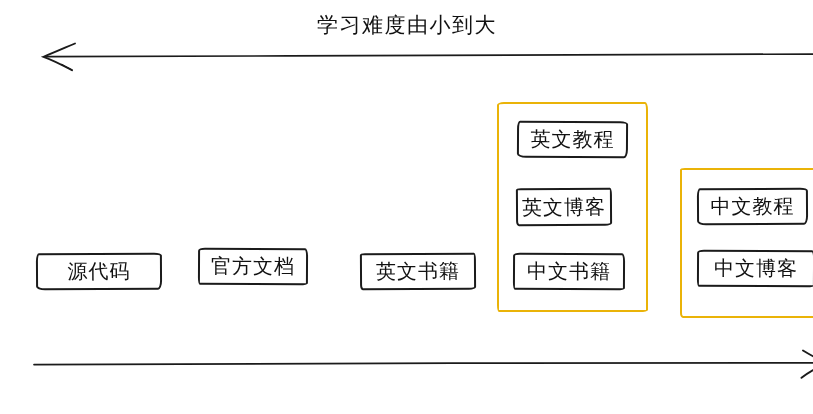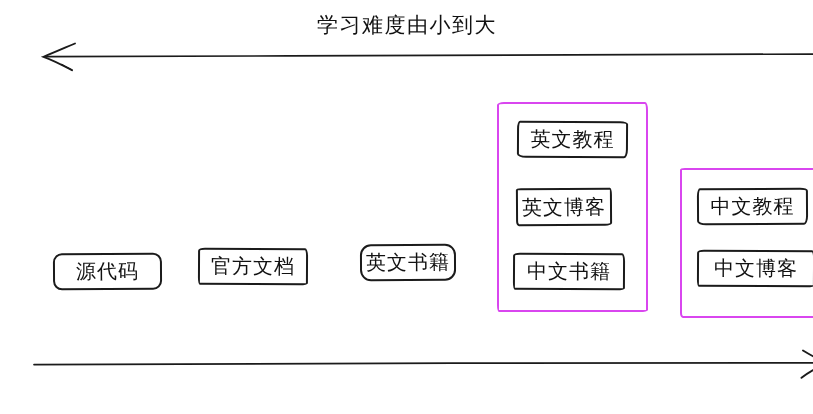--- a/index.html
+++ b/index.html
@@ -39,21 +39,21 @@
     align-items: center;
     justify-content: center;
     font-size: 20px;
     letter-spacing: 1px;
     white-space: nowrap;
   }
   .group-box {
     position: absolute;
     box-sizing: border-box;
     background: #ffffff;
-    border: 2px solid #d946ef;
+    border: 2px solid #eab308;
   }
   
   .r1 { border-radius: 3px 8px 4px 9px / 8px 3px 9px 4px; }
   .r2 { border-radius: 7px 3px 8px 2px / 3px 8px 2px 7px; }
   .r3 { border-radius: 5px 2px 7px 3px / 2px 7px 3px 5px; }
   .t1 { transform: rotate(-0.35deg); }
   .t2 { transform: rotate(0.3deg); }
 </style>
 </head>
 <body>
@@ -68,29 +68,29 @@
     </g>
     <g stroke="#1b1b1b" fill="none" stroke-linecap="round">
       <path d="M6 364.6 C 260 362.8, 540 363.3, 797 362.9" stroke-width="1.7"></path>
       <path d="M775 350.5 C 784 356, 792 360.2, 799.5 363 C 791 366.6, 781.5 371.5, 773.5 377.8" stroke-width="1.9"></path>
     </g>
   </svg>
 
   <div class="axis-label" style="left:289px; top:11px;">学习难度由小到大</div>
 
 
-  <div class="sketch-box r1 t1" style="left:25px; top:253px; width:109px; height:37px;border-radius:9px;">
+  <div class="sketch-box r1 t1" style="left:8px; top:253px; width:126px; height:37px;">
     <span>源代码</span>
   </div>
 
   <div class="sketch-box r2 t2" style="left:170px; top:248px; width:110px; height:37px;">
     <span>官方文档</span>
   </div>
 
-  <div class="sketch-box r3 t1" style="left:332px; top:244px; width:96px; height:37px;border-radius:11px;">
+  <div class="sketch-box r3 t1" style="left:332px; top:253px; width:116px; height:37px;">
     <span>英文书籍</span>
   </div>
 
   <div class="group-box r2" style="left:469px; top:102px; width:151px; height:210px;">
     <div class="sketch-box r1 t2" style="left:18px; top:17px; width:111px; height:37px;">
       <span>英文教程</span>
     </div>
     <div class="sketch-box r3 t1" style="left:17px; top:84px; width:96px; height:38px;">
       <span>英文博客</span>
     </div>

